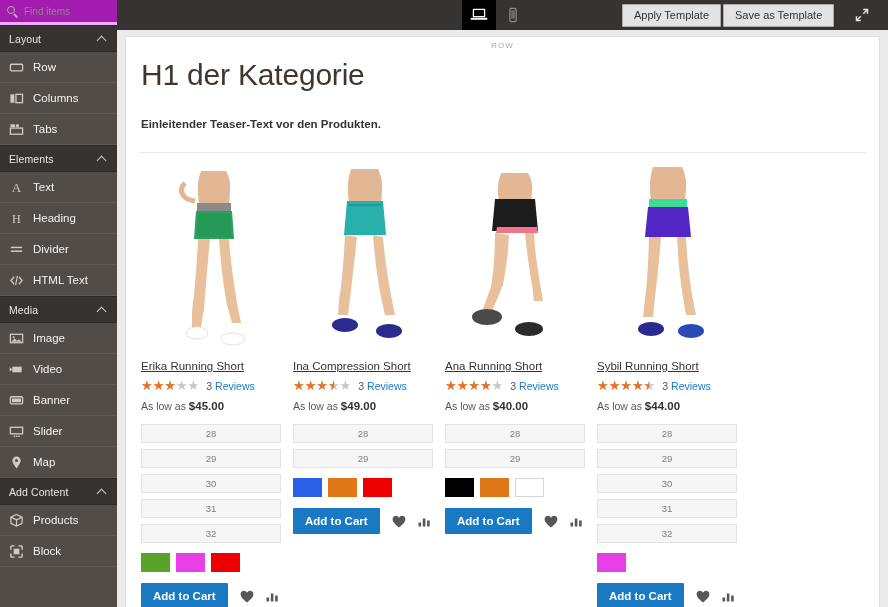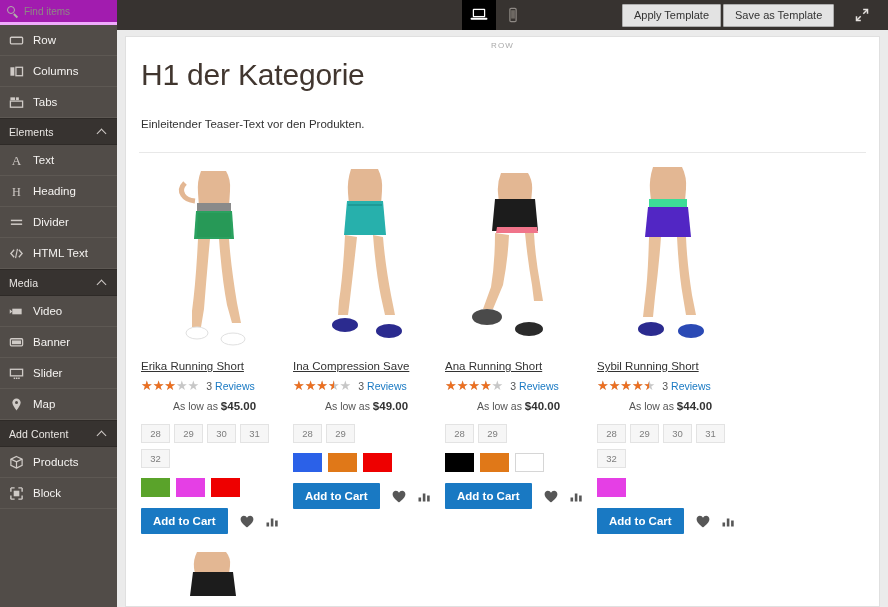--- a/index.html
+++ b/index.html
@@ -141,20 +141,21 @@
     font-size: 30px;
     font-weight: normal;
     color: #41362f;
     margin: 4px 0 0 2px;
     letter-spacing: -.2px;
   }
   .teaser {
     font-size: 11.5px;
     color: #333;
     margin: 26px 0 0 2px;
+    font-weight: bold;
   }
   .hr-sep { border-top: 1px solid #e8e8e8; margin: 22px 0 0 0; }
 
   
   .grid {
     display: flex;
     padding: 6px 0 0 2px;
   }
   .card { width: 152px; margin-right: 0; padding-right: 8px; }
   .card-img {
@@ -165,23 +166,23 @@
     display:flex; align-items:flex-end; justify-content:center;
   }
   .card-img svg { display:block; }
   .pname { font-size: 11.5px; color: #333; margin-top: 4px; line-height: 14px; text-decoration: underline; }
   .rating { display:flex; align-items:center; margin-top: 6px; height: 13px; }
   .stars { position: relative; display:inline-block; height: 13px; font-size: 13px; line-height:13px; letter-spacing: 0px; }
   .stars .bg { color: #c7c7c7; }
   .stars .fg { position:absolute; left:0; top:0; color:#ec6f20; overflow:hidden; white-space:nowrap; }
   .rev { font-size: 10.5px; color: #1979c3; margin-left: 7px; }
   .rev .cnt { color: #555; }
-  .price { font-size: 10.5px; color: #555; margin-top: 8px; margin-left: 32px; }
+  .price { font-size: 10.5px; color: #555; margin-top: 8px; }
   .price b { color: #333; font-size: 11.5px; }
-  .sizes { display:flex; flex-wrap: wrap; margin-top: 12px; }
+  .sizes { display:flex; flex-wrap: wrap; margin-top: 12px; flex-direction: column; }
   .size {
     min-width: 29px; height: 19px;
     border: 1px solid #e3e3e3;
     background: #f6f6f6;
     color: #7d7d7d;
     font-size: 9.5px;
     display:flex; align-items:center; justify-content:center;
     margin: 0 4px 6px 0;
     cursor: pointer;
   }
@@ -214,20 +215,24 @@
 
   <div id="sidebar">
     <div class="search-row">
       <span class="search-icon">
         <span class="ring"></span>
           <span class="handle"></span>
       </span>
       <input class="search-input" type="text" value="" placeholder="Find items" style="">
     </div>
 
+    <div class="section-head">
+      <span>Layout</span>
+      <span class="chev"></span>
+    </div>
     <div class="side-item">
       <span class="ic">
         <svg width="15" height="15" viewBox="0 0 16 16">
             <rect x="1.5" y="4.5" width="13" height="7" rx="1" fill="none" stroke="currentColor" stroke-width="1.4"></rect>
           </svg>
       </span>
       <span>Row</span>
     </div>
     <div class="side-item">
       <span class="ic">
@@ -285,20 +290,30 @@
             <path d="M10.5 4 L14 8 L10.5 12" fill="none" stroke="currentColor" stroke-width="1.4"></path>
             <path d="M9 3 L7 13" fill="none" stroke="currentColor" stroke-width="1.2"></path>
           </svg>
       </span>
       <span>HTML Text</span>
     </div>
 
     <div class="section-head">
       <span>Media</span>
       <span class="chev"></span>
+    </div>
+    <div class="side-item">
+      <span class="ic">
+        <svg width="15" height="15" viewBox="0 0 16 16">
+            <rect x="1.5" y="3.5" width="13" height="9" fill="none" stroke="currentColor" stroke-width="1.4"></rect>
+            <circle cx="5" cy="6.6" r="1.1" fill="currentColor"></circle>
+            <path d="M2.5 11.5 L6 8 L8.5 10.5 L10.5 8.8 L13.5 11.5 Z" fill="currentColor"></path>
+          </svg>
+      </span>
+      <span>Image</span>
     </div>
     <div class="side-item">
       <span class="ic">
         <svg width="15" height="15" viewBox="0 0 16 16">
             <rect x="3.5" y="5" width="10" height="6" fill="currentColor"></rect>
             <path d="M3.5 8 L0.8 5.6 L0.8 10.4 Z" fill="currentColor"></path>
           </svg>
       </span>
       <span>Video</span>
     </div>
@@ -469,21 +484,21 @@
                   <rect width="144" height="196" fill="#fff"></rect>
                   <path d="M58 10 q-4 12 -3 24 l1 12 h32 l1 -14 q1 -12 -4 -22 z" fill="#e3b793"></path>
                   <path d="M54 42 h36 l3 34 h-42 z" fill="#27b0ac"></path>
                   <path d="M55 46 h34" stroke="#1f9a96" stroke-width="2" fill="none"></path>
                   <path d="M52 76 q-2 40 -6 66 l-1 14 h10 l2 -16 q4 -34 7 -62 z" fill="#e8c09b"></path>
                   <path d="M80 76 q3 38 8 62 l4 18 h10 l-4 -20 q-6 -32 -8 -58 z" fill="#e8c09b"></path>
                   <ellipse cx="52" cy="166" rx="13" ry="7" fill="#2b2b8f"></ellipse>
                   <ellipse cx="96" cy="172" rx="13" ry="7" fill="#2b2b8f"></ellipse>
                 </svg>
               </div>
-              <div class="pname">Ina Compression Save</div>
+              <div class="pname">Ina Compression Short</div>
               <div class="rating">
                 <span class="stars">
                   <span class="bg">★★★★★</span>
                   <span class="fg" style="width: 70%;">★★★★★</span>
                 </span>
                 <span class="rev">
                   <span class="cnt">3</span>
                   <span>Reviews</span>
                 </span>
               </div>

